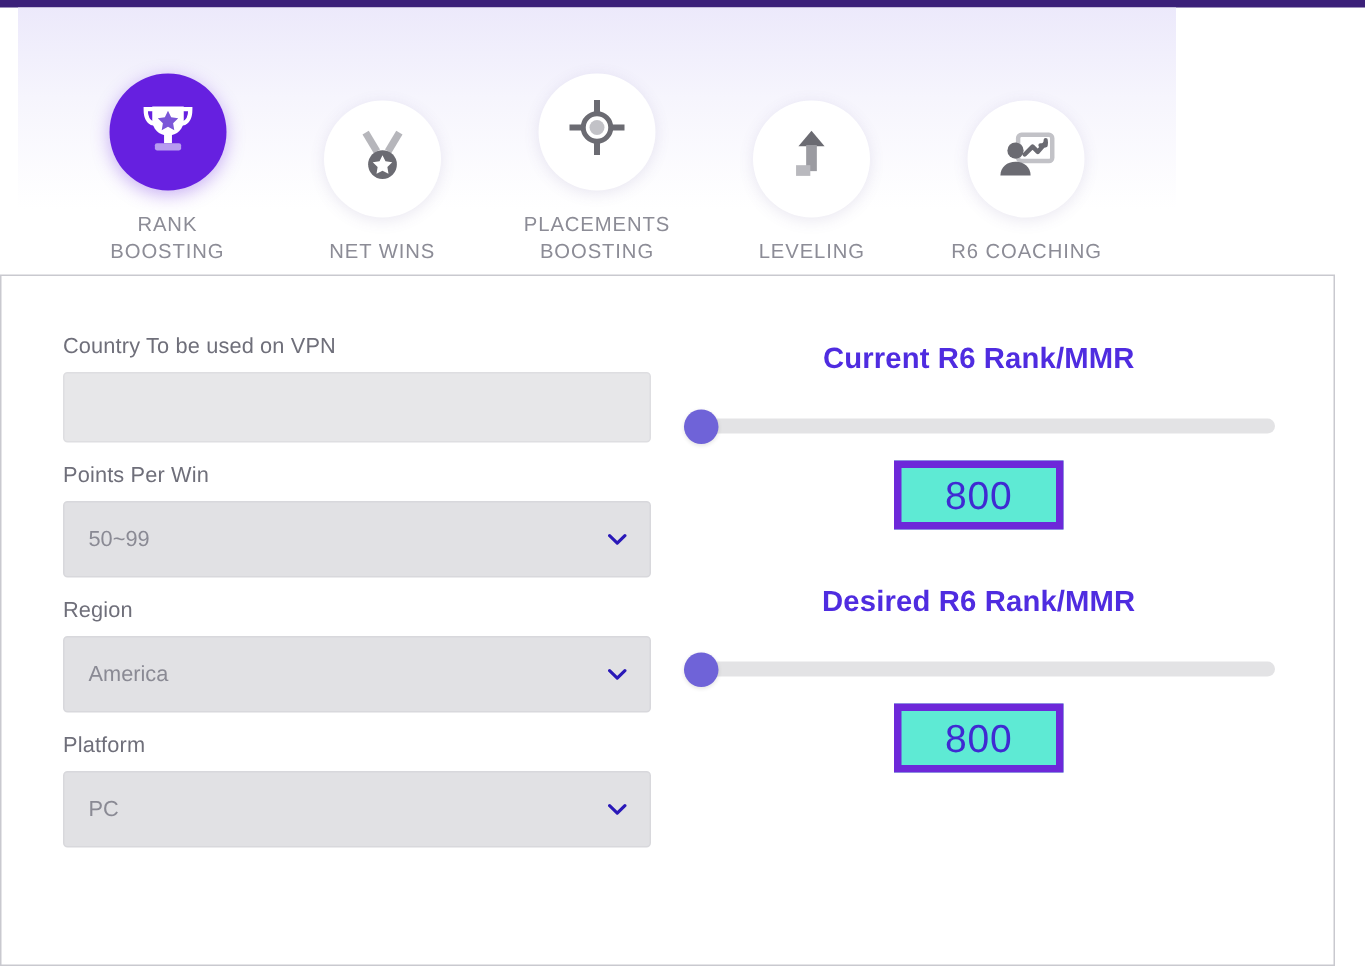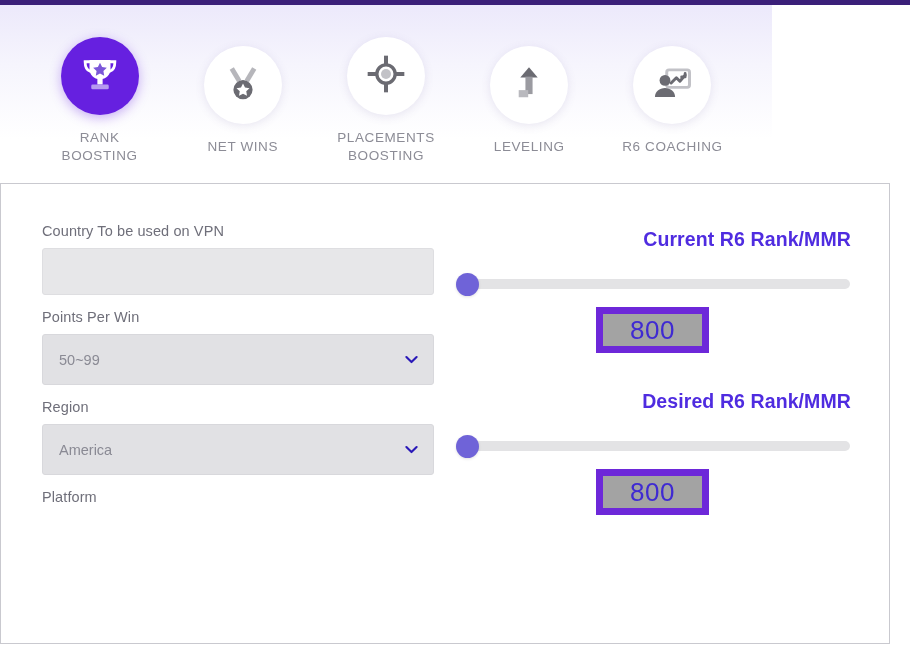--- a/index.html
+++ b/index.html
@@ -24,26 +24,26 @@
     position: absolute;
     left: 0; top: 0;
     width: 910px;
     height: 5px;
     background: #3b2079;
   }
 
   
   .tab-strip {
     position: absolute;
-    left: 0; top: 5px;
+    left: 12px; top: 5px;
     width: 772px;
     height: 172px;
     background: linear-gradient(to bottom, #ece9fb 0%, #f6f5fd 35%, #ffffff 78%, #ffffff 100%);
     display: flex;
-    align-items: center;
+    align-items: flex-end;
     justify-content: space-between;
     padding: 20px 28px 0 28px;
   }
 
   .tab {
     width: 167px;
     display: flex;
     flex-direction: column;
     align-items: center;
     cursor: pointer;
@@ -161,21 +161,21 @@
     padding-top: 18px;
     display: flex;
     flex-direction: column;
     align-items: center;
   }
 
   .slider-group { width: 100%; }
   .slider-group.second { margin-top: 37px; }
 
   .slider-title {
-    text-align: right;
+    text-align: center;
     font-size: 19.5px;
     font-weight: bold;
     color: #4f2ce0;
     letter-spacing: 0.1px;
     margin-bottom: 21px;
   }
 
   .slider-track-wrap {
     position: relative;
     width: 394px;
@@ -203,22 +203,22 @@
     height: 23px;
     border-radius: 50%;
     background: #6f63d8;
     box-shadow: 0 1px 3px rgba(0,0,0,0.12);
   }
 
   .value-box {
     width: 113px;
     height: 46px;
     margin: 11px auto 0 auto;
-    border: 7px solid #6d28d9;
-    background: #a3a3a3;
+    border: 5px solid #6d28d9;
+    background: #5eead4;
     display: flex;
     align-items: center;
     justify-content: center;
     font-size: 26px;
     color: #3f2ad2;
     letter-spacing: 0.5px;
   }
 </style>
 </head>
 <body>
@@ -339,20 +339,30 @@
             <span class="chevron">
               <svg width="13" height="9" viewBox="0 0 13 9">
                   <path d="M1.4 1.6L6.5 6.6l5.1-5" fill="none" stroke="#2a19b8" stroke-width="2.1" stroke-linecap="round" stroke-linejoin="round"></path>
                 </svg>
             </span>
           </div>
         </div>
 
         <div class="field">
           <div class="field-label">Platform</div>
+          <div class="select-wrap">
+            <div class="select-box">
+              <span>PC</span>
+            </div>
+            <span class="chevron">
+              <svg width="13" height="9" viewBox="0 0 13 9">
+                  <path d="M1.4 1.6L6.5 6.6l5.1-5" fill="none" stroke="#2a19b8" stroke-width="2.1" stroke-linecap="round" stroke-linejoin="round"></path>
+                </svg>
+            </span>
+          </div>
         </div>
 
       </div>
 
       <div class="slider-col">
 
         <div class="slider-group">
           <div class="slider-title">Current R6 Rank/MMR</div>
           <div class="slider-track-wrap">
             <div class="slider-track"></div>

